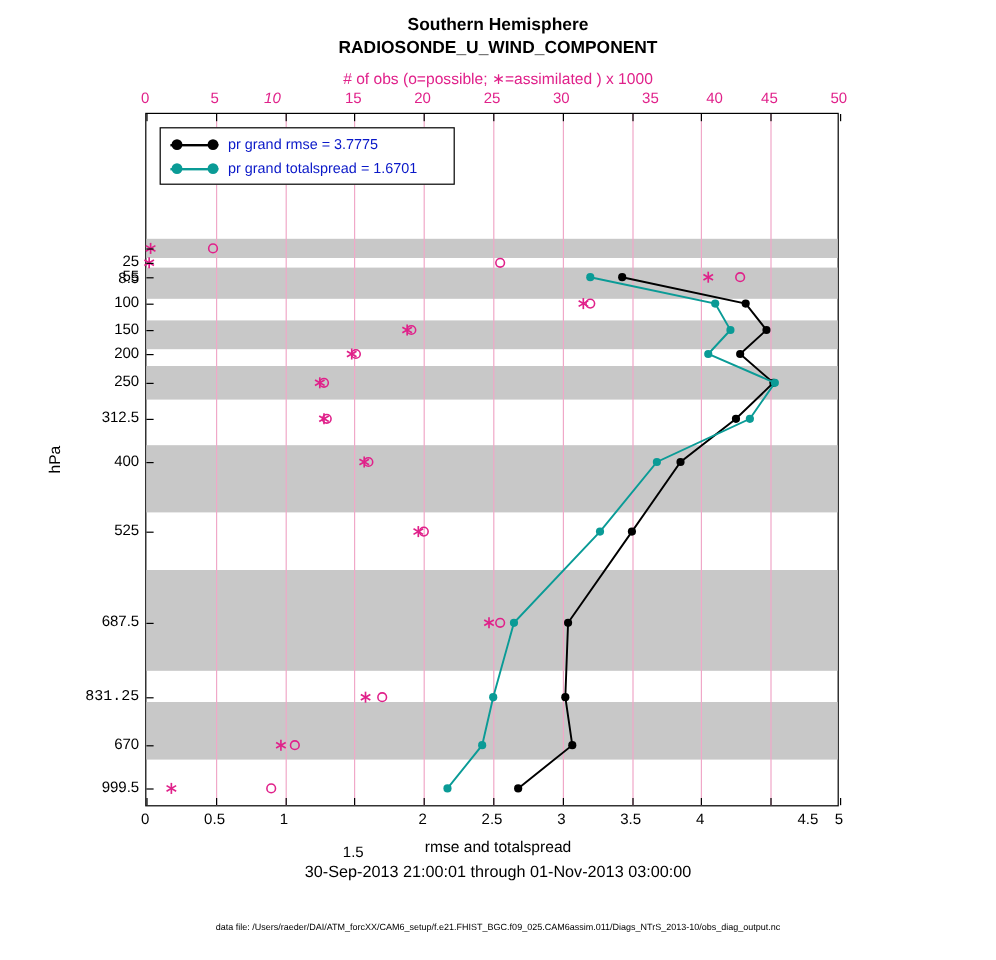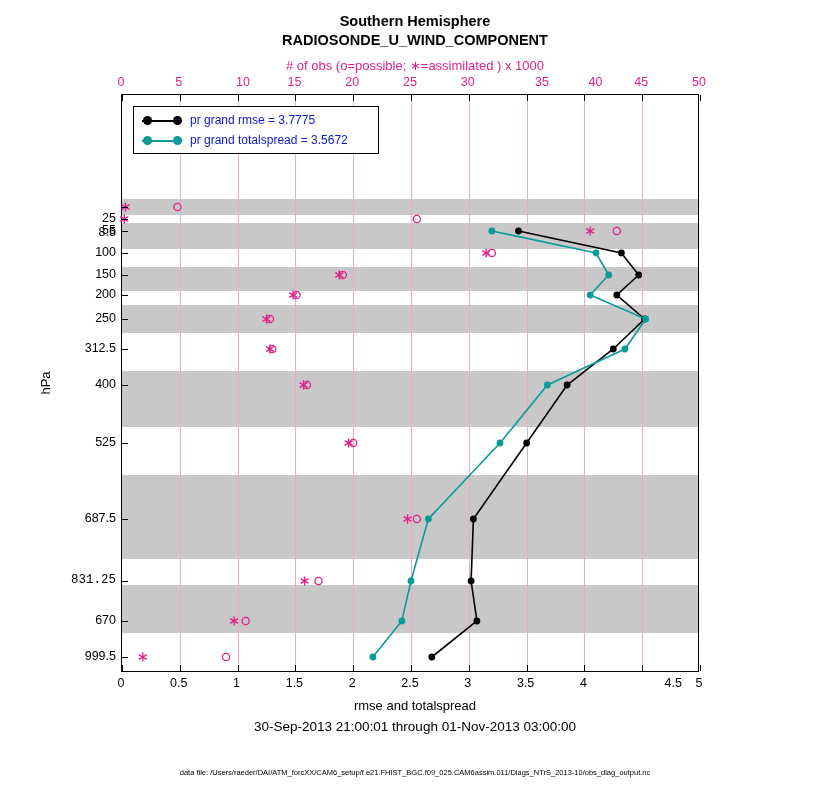--- a/index.html
+++ b/index.html
@@ -364,38 +364,38 @@
     <div class="legend-row" style="top:4px;">
       <div class="legend-line" style="background:#000000;"></div>
       <div class="legend-dot" style="left:9px;background:#000000;"></div>
       <div class="legend-dot" style="left:39px;background:#000000;"></div>
       <div class="legend-text">pr grand rmse = 3.7775</div>
     </div>
     <div class="legend-row" style="top:24px;">
       <div class="legend-line" style="background:#0a9b96;"></div>
       <div class="legend-dot" style="left:9px;background:#0a9b96;"></div>
       <div class="legend-dot" style="left:39px;background:#0a9b96;"></div>
-      <div class="legend-text">pr grand totalspread = 3.5672</div>
+      <div class="legend-text">pr grand totalspread = 1.6701</div>
     </div>
   </div>
 
 <div class="bottom-tick-label" style="left: 121px;">0</div>
     <div class="bottom-tick-label" style="left: 178.8px;">0.5</div>
     <div class="bottom-tick-label" style="left: 236.6px;">1</div>
-    <div class="bottom-tick-label" style="left: 294.4px;">1.5</div>
+    <div class="bottom-tick-label" style="left: 294.4px; margin-top: 27px;">1.5</div>
     <div class="bottom-tick-label" style="left: 352.2px;">2</div>
     <div class="bottom-tick-label" style="left: 410px;">2.5</div>
     <div class="bottom-tick-label" style="left: 467.8px;">3</div>
     <div class="bottom-tick-label" style="left: 525.6px;">3.5</div>
     <div class="bottom-tick-label" style="left: 583.4px;">4</div>
     <div class="bottom-tick-label" style="left: 641.2px; margin-left: 32px;">4.5</div>
     <div class="bottom-tick-label" style="left: 699px;">5</div>
     <div class="top-tick-label" style="left: 121px;">0</div>
     <div class="top-tick-label" style="left: 178.8px;">5</div>
-    <div class="top-tick-label" style="left: 243px;">10</div>
+    <div class="top-tick-label" style="left: 227px; font-style: italic;">10</div>
     <div class="top-tick-label" style="left: 294.4px;">15</div>
     <div class="top-tick-label" style="left: 352.2px;">20</div>
     <div class="top-tick-label" style="left: 410px;">25</div>
     <div class="top-tick-label" style="left: 467.8px;">30</div>
     <div class="top-tick-label" style="left: 542px;">35</div>
     <div class="top-tick-label" style="left: 583.4px; margin-left: 12px;">40</div>
     <div class="top-tick-label" style="left: 641.2px;">45</div>
     <div class="top-tick-label" style="left: 699px;">50</div>
     <div class="ylabel-text" style="top: 206px; margin-top: 26px;">8.5</div>
     <div class="ylabel-text" style="top: 218px;">25</div>

